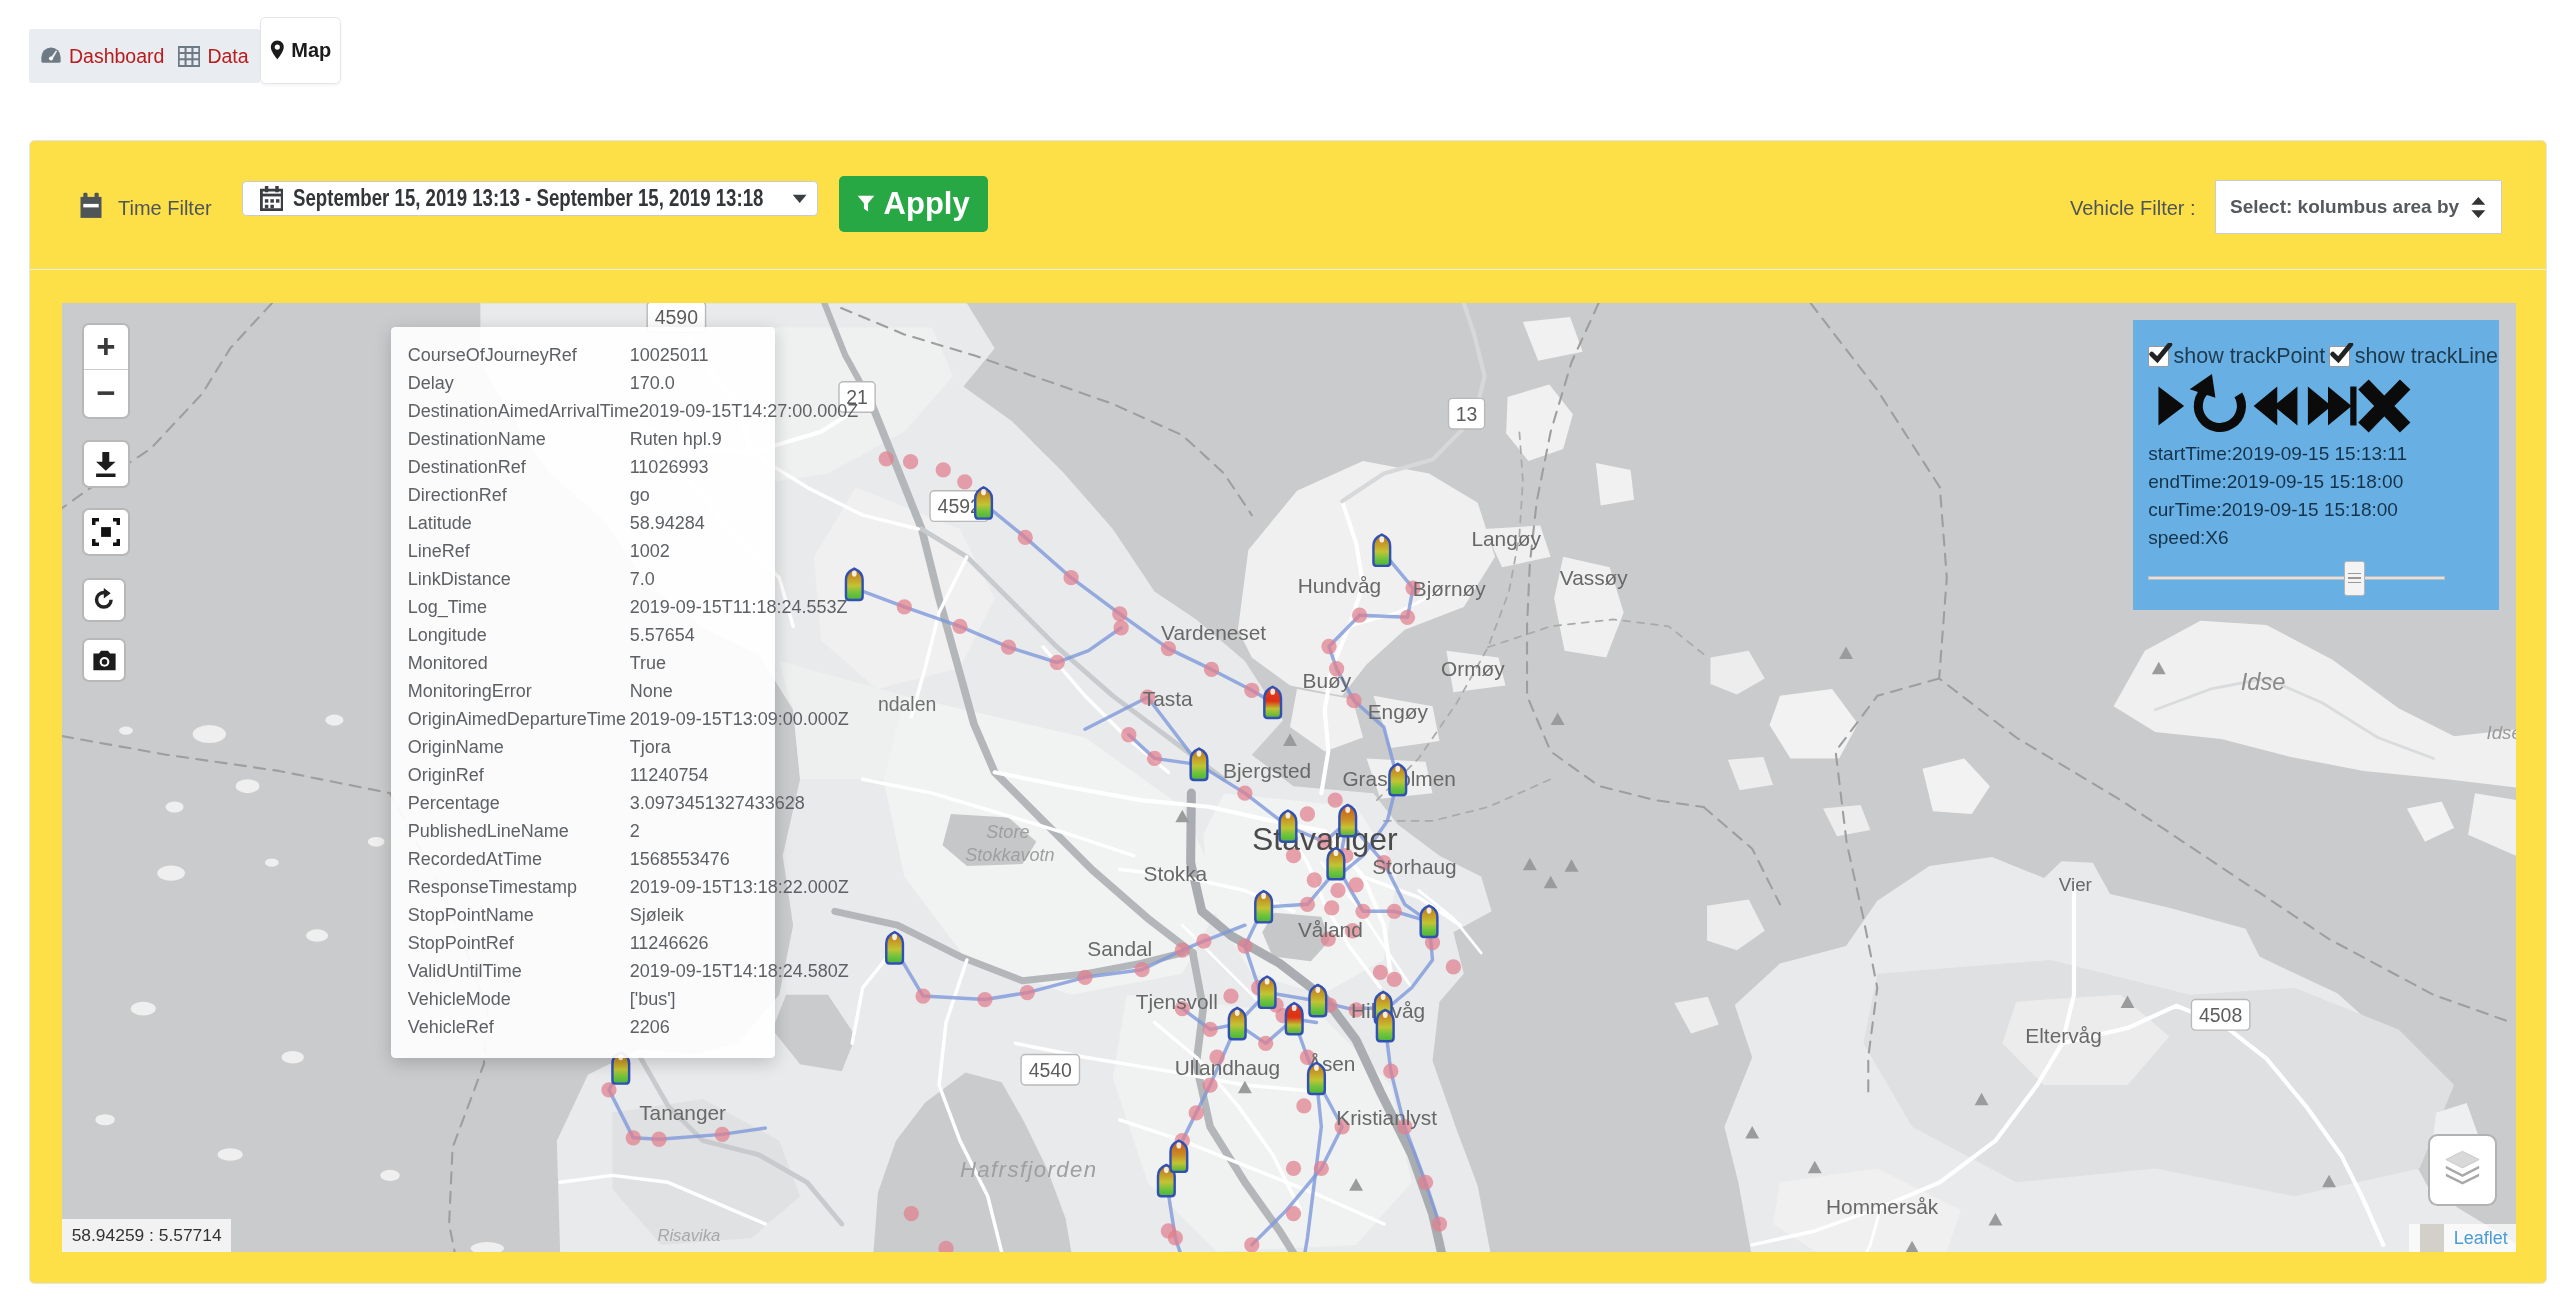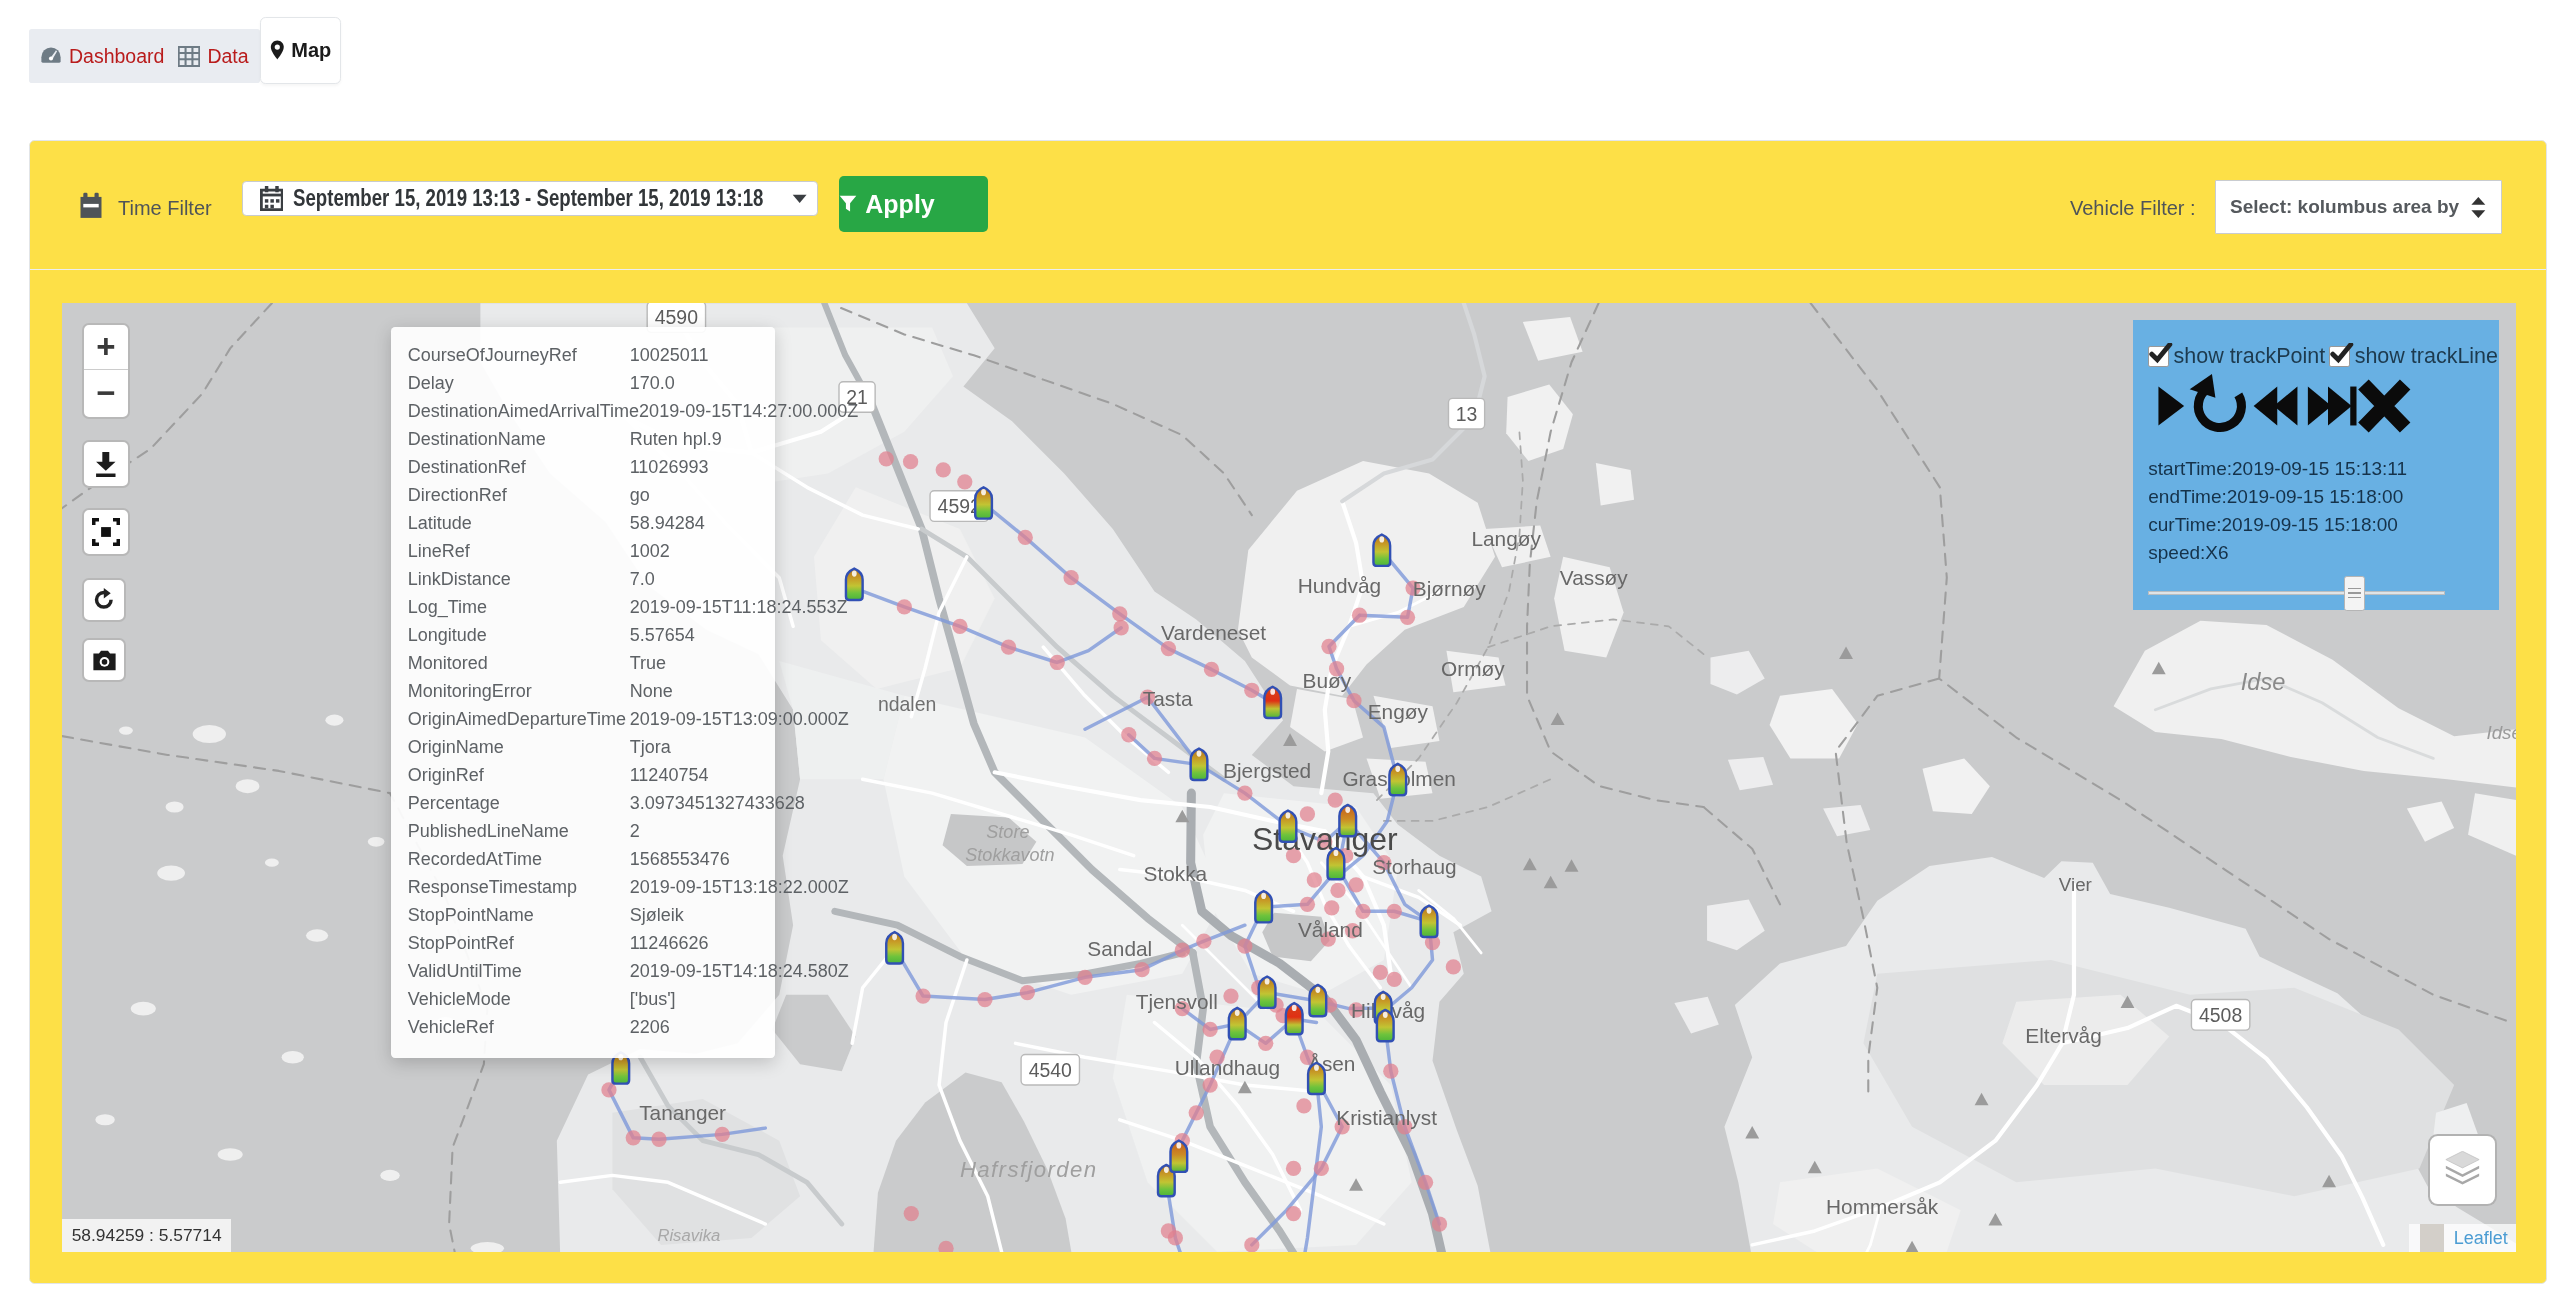--- a/index.html
+++ b/index.html
@@ -10,21 +10,21 @@
 #tabgray{position:absolute;left:0;top:12.5px;width:231px;height:54px;background:#e9ecf1;border-radius:2.8px;display:flex;align-items:center;padding:0 11px;gap:14px}
 .tab{display:flex;align-items:center;gap:7px;color:#b91c1c;font-size:19.5px;white-space:nowrap}
 #tabmap{position:absolute;left:231px;top:0;width:81px;height:67px;background:#fff;border:1.4px solid #e3e6e9;border-radius:5.6px;display:flex;align-items:center;justify-content:center;gap:7px;color:#1b1b1b;font-weight:bold;font-size:20px;box-shadow:0 1.4px 2.8px rgba(0,0,0,0.04)}
 
 #card{position:absolute;left:29px;top:140px;width:2518px;height:1144px;background:#fde047;border:1.4px solid #e2e5e8;border-radius:5.6px}
 #filterrow{position:absolute;left:0;top:0;width:100%;height:129px;border-bottom:1.4px solid #eceeef}
 .flabel{position:absolute;font-size:20px;color:#4f5458}
 #datebox{position:absolute;left:212px;top:40px;width:576px;height:35px;border:1.4px solid #c8cbce;border-radius:4.2px;background:#fff;display:flex;align-items:center;padding-left:16.7px;gap:9.7px}
 #datebox svg{flex:none}
 #datebox .dtxt{font-size:23.6px;font-weight:bold;color:#323639;white-space:nowrap;display:inline-block;transform:scaleX(0.79);transform-origin:0 50%;margin-right:-110px}
-#applybtn{position:absolute;left:809px;top:35px;width:149px;height:56px;background:#28a745;border-radius:4.9px;color:#fff;display:flex;align-items:center;gap:8.3px;font-size:25px;font-weight:bold}
+#applybtn{position:absolute;left:809px;top:35px;width:149px;height:56px;background:#28a745;border-radius:4.9px;color:#fff;display:flex;align-items:center;justify-content:center;gap:8.3px;font-size:31px;font-weight:bold}
 #vehsel{position:absolute;left:2185px;top:39px;width:287px;height:54px;border:1.4px solid #c9ccd0;border-radius:1px;background:#fff;display:flex;align-items:center;justify-content:space-between;padding:0 14px;font-size:19px;font-weight:bold;color:#55595d;white-space:nowrap}
 
 #mapwrap{position:absolute;left:32px;top:162px;width:2454px;height:949px;background:#cacbcc;overflow:hidden}
 
 .lbtn{position:absolute;background:#fff;border:2.8px solid rgba(0,0,0,0.28);border-radius:7px;display:flex;align-items:center;justify-content:center}
 #zoombox{position:absolute;left:20px;top:20px;width:48px;height:96px;background:#fff;border:2.8px solid rgba(0,0,0,0.28);border-radius:7px}
 .zbtn{width:100%;height:45px;display:flex;align-items:center;justify-content:center;font-size:33px;font-weight:bold;color:#3a3a3a}
 #zplus{border-bottom:1.4px solid #ccc}
 
 #popup{position:absolute;left:329px;top:23.6px;width:384px;height:731px;background:rgba(255,255,255,0.92);border-radius:4.2px;box-shadow:0 4.2px 16.7px rgba(0,0,0,0.18);padding:18px 0 0 16.7px}
@@ -603,21 +603,21 @@
   <path d="M186 18 L152 46 L186 74 Z" fill="#0b0b0b"></path>
             <path d="M215 18 L181 46 L215 74 Z" fill="#0b0b0b"></path>
   <path d="M230 18 L264 46 L230 74 Z" fill="#0b0b0b"></path>
             <path d="M259 18 L293 46 L259 74 Z" fill="#0b0b0b"></path>
             <rect x="291" y="18" width="9" height="56" fill="#0b0b0b"></rect>
   <g transform="translate(340,46)">
               <path d="M-30 -31 L30 31 M30 -31 L-30 31" stroke="#0b0b0b" stroke-width="21"></path>
             </g>
  </svg>
 </div>
-<div style="font-size:19px;color:#15324a;line-height:28px;margin-top:20px">
+<div style="font-size:19px;color:#15324a;line-height:28px;margin-top:5px">
  startTime:2019-09-15 15:13:11<br>endTime:2019-09-15 15:18:00<br>curTime:2019-09-15 15:18:00<br>speed:X6
 </div>
 <div style="position:relative;margin-top:8.3px;width:297px;height:35px">
  <div style="position:absolute;left:0;top:15.3px;width:297px;height:4.2px;background:#dfe3e6;border:0.7px solid #b9bdc0"></div>
  <div style="position:absolute;left:196px;top:0px;width:21px;height:35px;background:#f4f4f4;border:1.4px solid #b5b5b5;border-radius:2.8px"></div>
  <div style="position:absolute;left:200px;top:12.5px;width:12.5px;height:1.4px;background:#999"></div>
  <div style="position:absolute;left:200px;top:16.7px;width:12.5px;height:1.4px;background:#999"></div>
  <div style="position:absolute;left:200px;top:21px;width:12.5px;height:1.4px;background:#999"></div>
 </div>
 </div>

